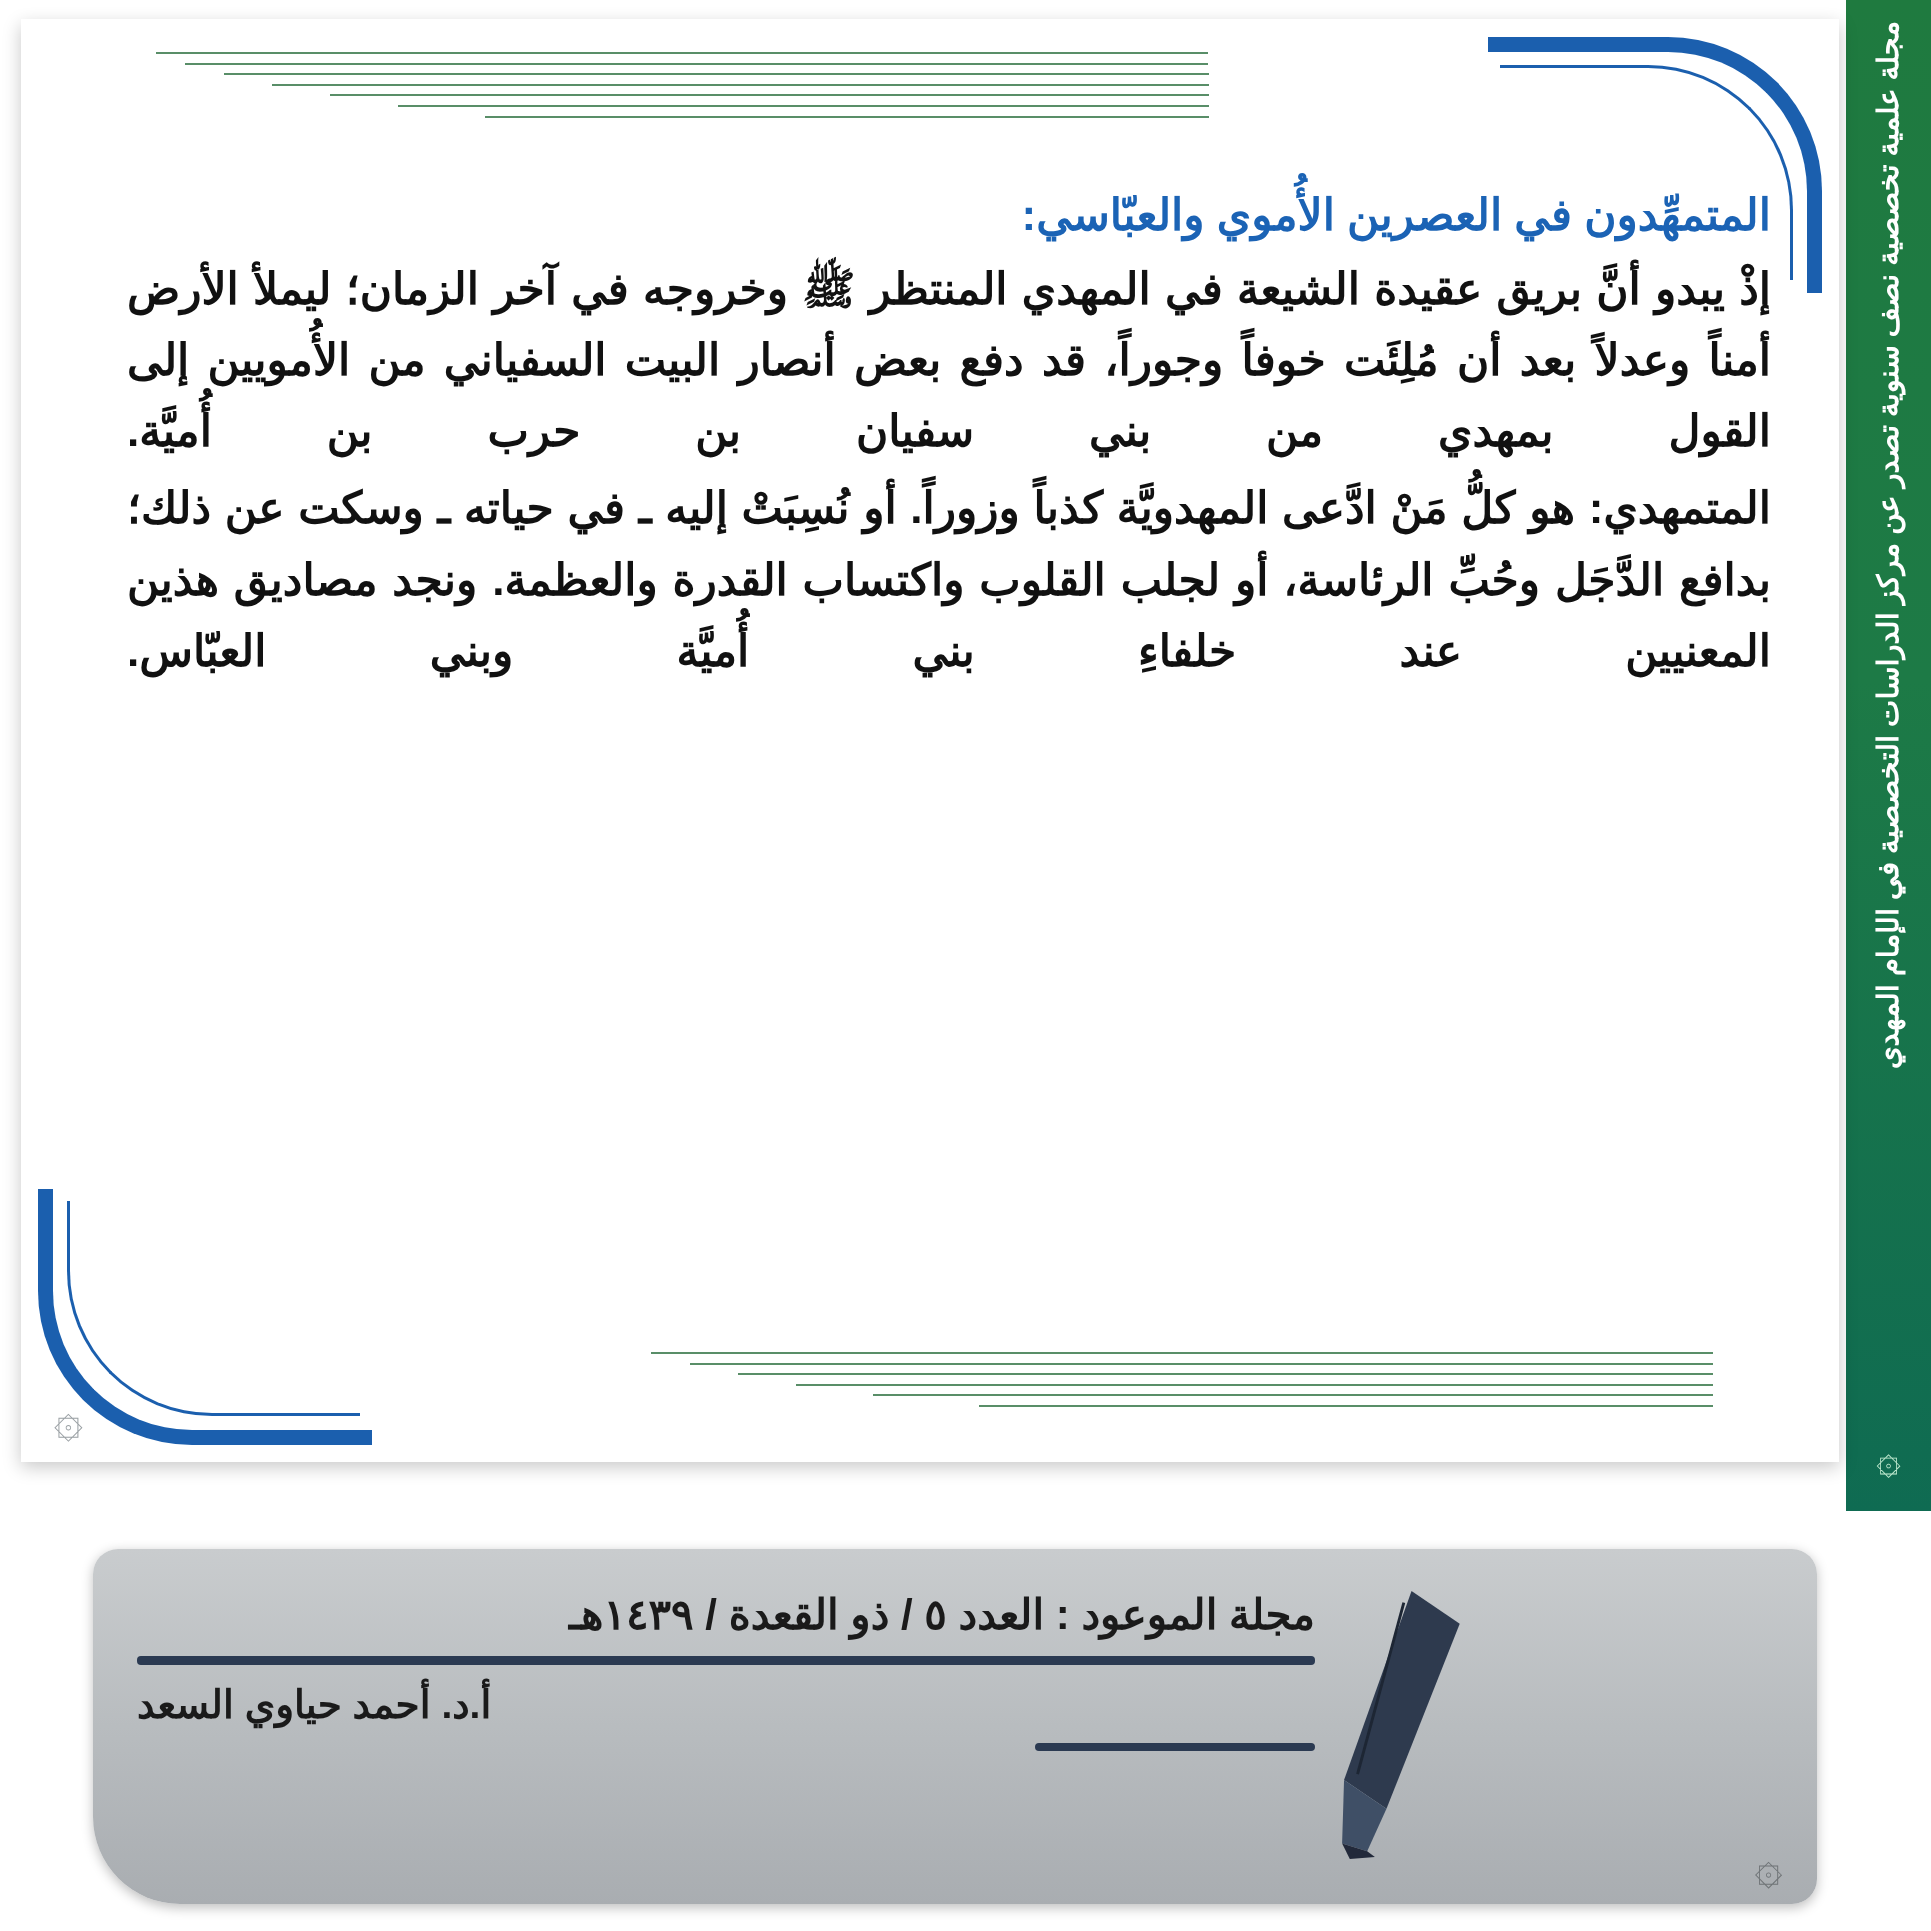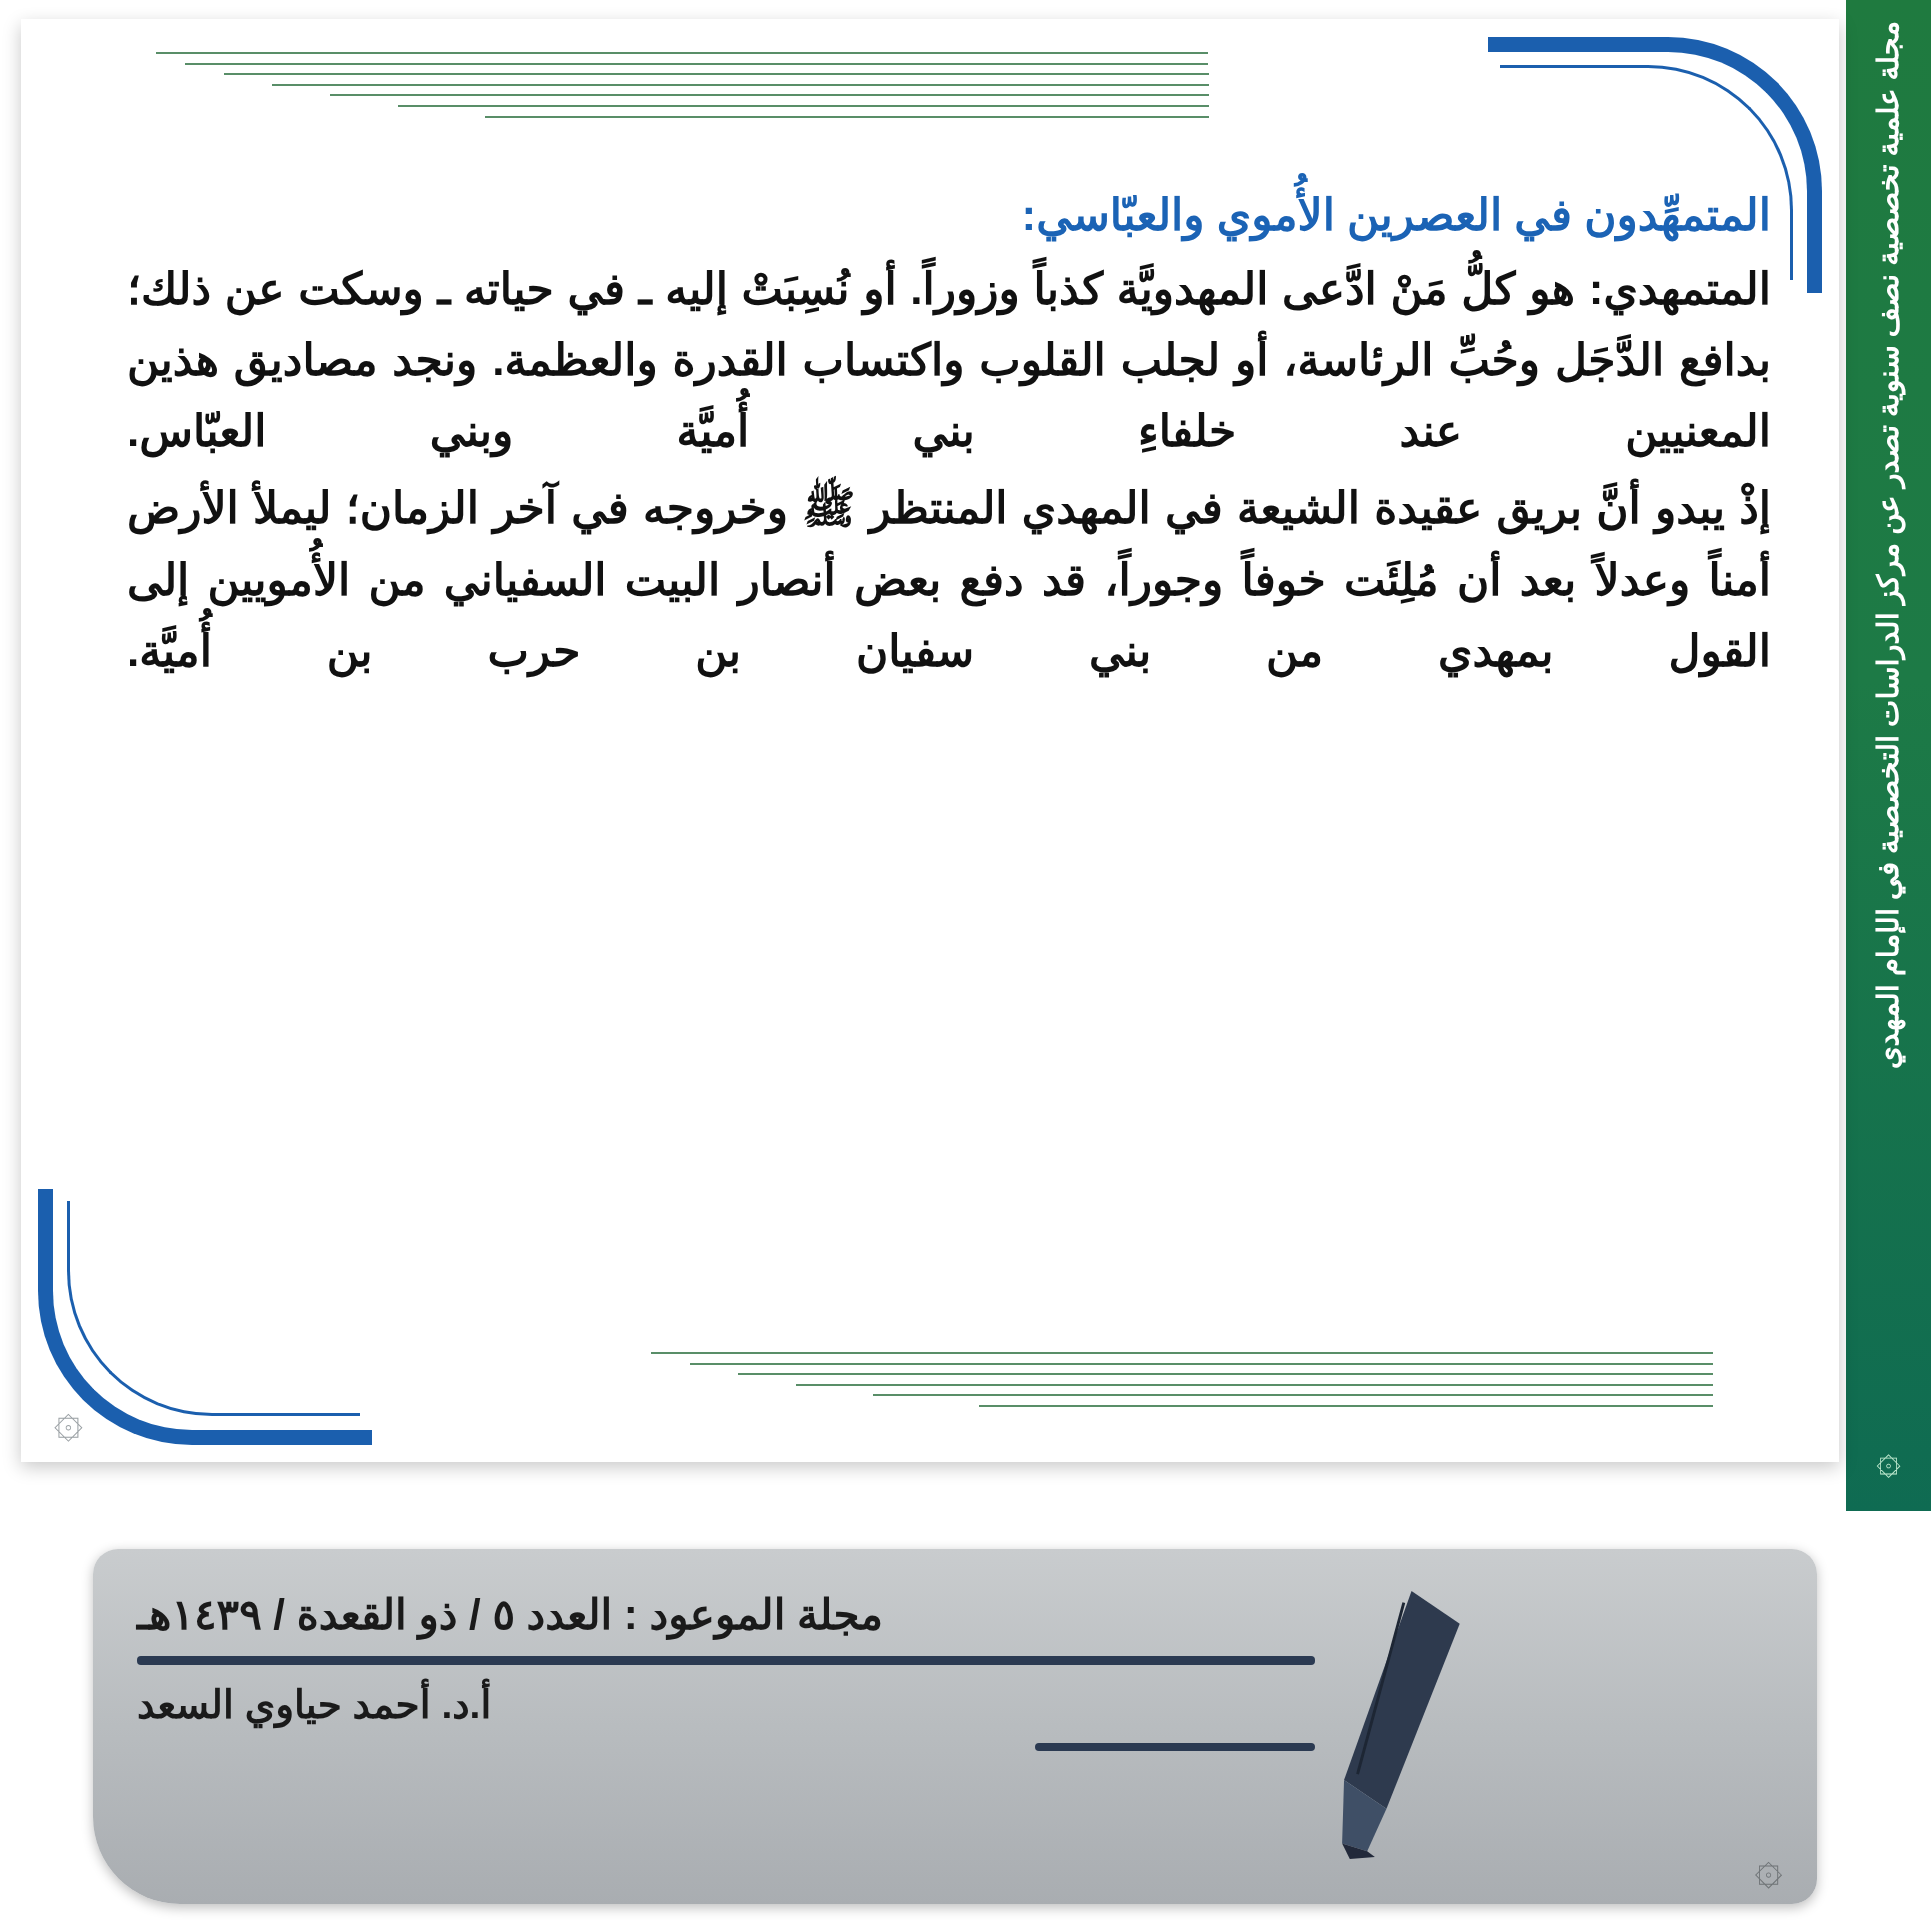--- a/index.html
+++ b/index.html
@@ -222,21 +222,21 @@
     top: 35px;
     right: 502px;
     left: 44px;
     text-align: left;
     direction: rtl;
   }
   .issue-line {
     color: #1a1a1a;
     font-size: 42px;
     font-weight: bold;
-    text-align: left;
+    text-align: right;
     margin: 5.8px 0 0 0;
     white-space: nowrap;
   }
   .rule {
     height: 8.7px;
     background: #2b3a52;
     border-radius: 3.9px;
     margin: 17.4px 0 17.4px 0;
     width: 100%;
   }
@@ -315,22 +315,22 @@
       <div class="hl" style="top:0px;  right:68px;  width:1062px;"></div>
       <div class="hl" style="top:10.6px; right:68px;  width:1023px;"></div>
       <div class="hl" style="top:21px; right:68px;  width:975px;"></div>
       <div class="hl" style="top:32px; right:68px;  width:917px;"></div>
       <div class="hl" style="top:42px; right:68px;  width:840px;"></div>
       <div class="hl" style="top:53px; right:68px;  width:734px;"></div>
     </div>
 
     <div class="article">
       <h2 class="heading">المتمهِّدون في العصرين الأُموي والعبّاسي:</h2>
+      <p class="para">إذْ يبدو أنَّ بريق عقيدة الشيعة في المهدي المنتظر ﷺ وخروجه في آخر الزمان؛ ليملأ الأرض أمناً وعدلاً بعد أن مُلِئَت خوفاً وجوراً، قد دفع بعض أنصار البيت السفياني من الأُمويين إلى القول بمهدي من بني سفيان بن حرب بن أُميَّة.</p>
       <p class="para">المتمهدي: هو كلُّ مَنْ ادَّعى المهدويَّة كذباً وزوراً. أو نُسِبَتْ إليه ـ في حياته ـ وسكت عن ذلك؛ بدافع الدَّجَل وحُبِّ الرئاسة، أو لجلب القلوب واكتساب القدرة والعظمة. ونجد مصاديق هذين المعنيين عند خلفاءِ بني أُميَّة وبني العبّاس.</p>
-      <p class="para">إذْ يبدو أنَّ بريق عقيدة الشيعة في المهدي المنتظر ﷺ وخروجه في آخر الزمان؛ ليملأ الأرض أمناً وعدلاً بعد أن مُلِئَت خوفاً وجوراً، قد دفع بعض أنصار البيت السفياني من الأُمويين إلى القول بمهدي من بني سفيان بن حرب بن أُميَّة.</p>
     </div>
 
     <div class="page-emblem">۞</div>
   </div>
 
   <div class="banner">
     <div class="banner-inner">
 
 
       <div class="pen">

